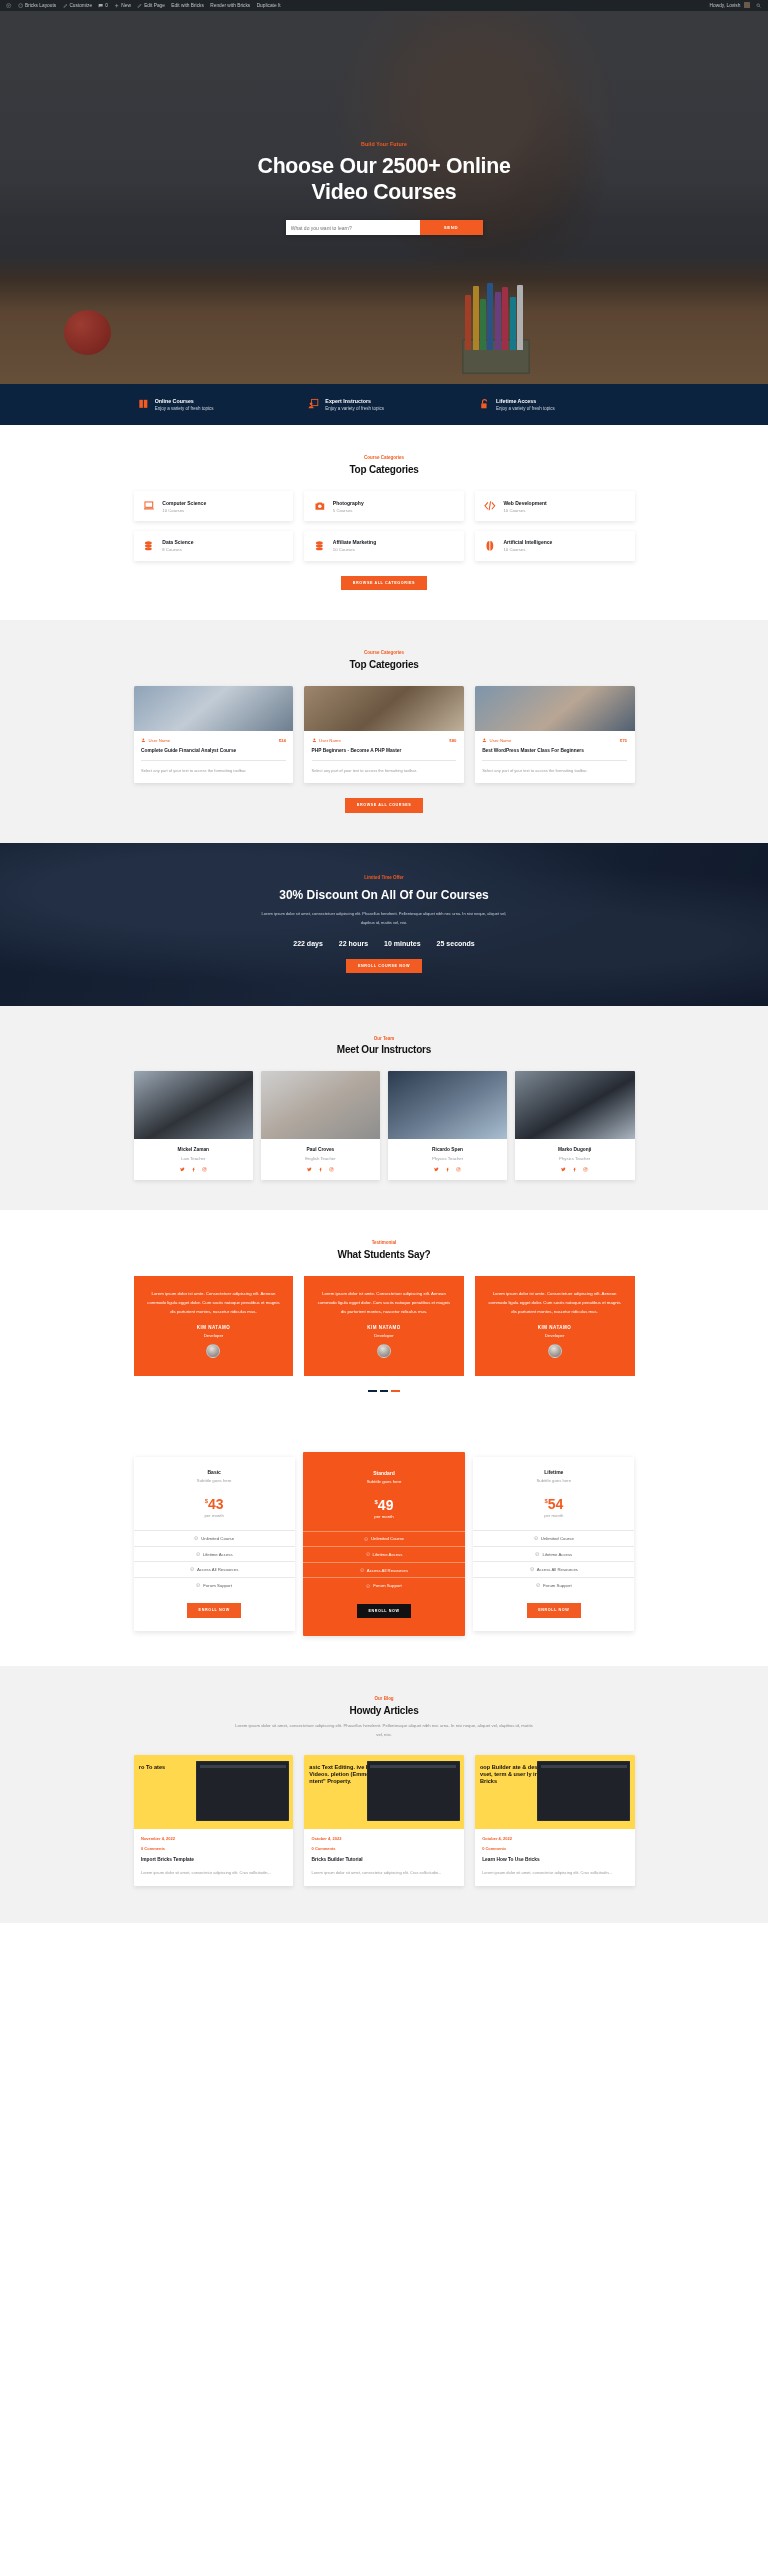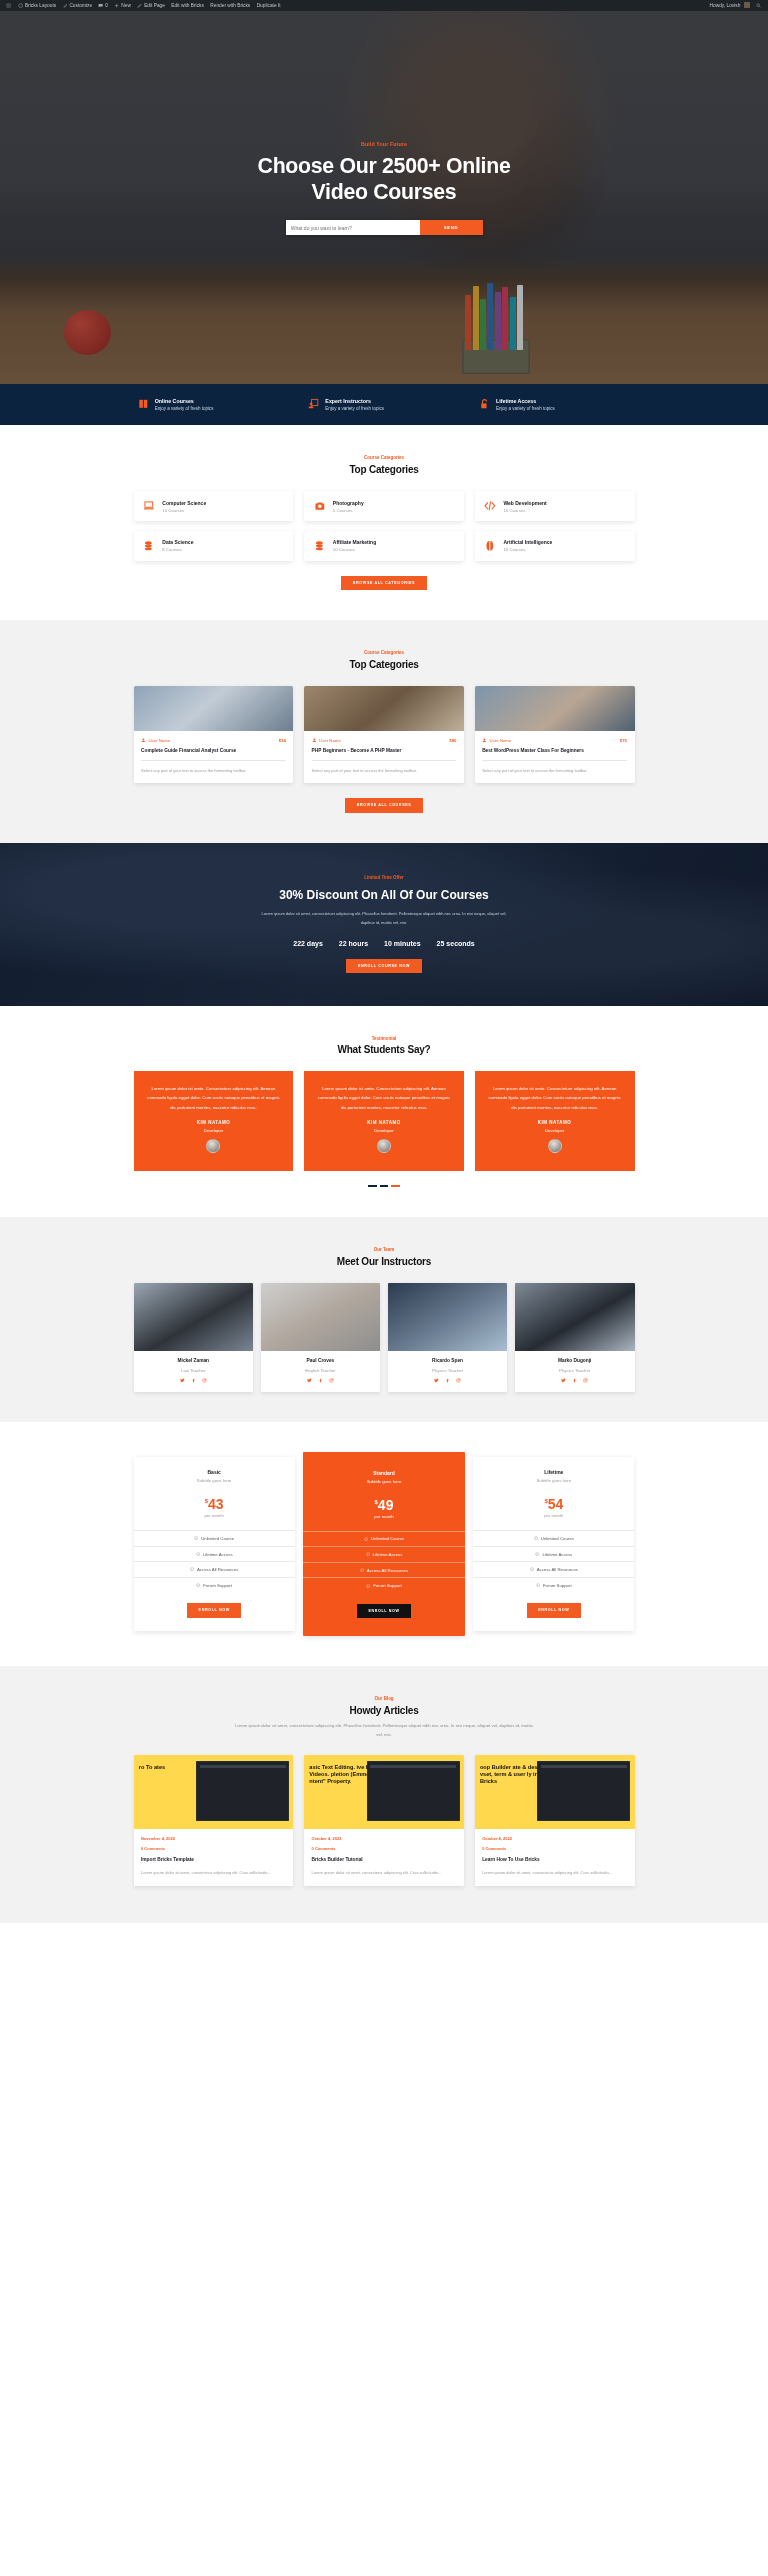--- a/index.html
+++ b/index.html
@@ -431,54 +431,20 @@
         <div class="counter">22 hours</div>
         <div class="counter">10 minutes</div>
         <div class="counter">25 seconds</div>
       </div>
       <div class="btn-center" style="margin-top:11.7px;">
         <button class="btn">ENROLL COURSE NOW</button>
       </div>
     </div>
   </section>
 
-  <section class="section bg-white">
-    <div class="container">
-      <div class="sec-head">
-        <div class="sec-eyebrow">Testimonial</div>
-        <div class="sec-title">What Students Say?</div>
-      </div>
-      <div class="grid3">
-        <div class="tcard">
-          <div class="tq">Lorem ipsum dolor ist amte. Consectetuer adipiscing eilt. Aenean commodo ligula egget dolor. Cum sociis natoque penatibus et magnis dis parturient montes, nascetur ridiculus mus.</div>
-          <div class="tname">KIM NATAMO</div>
-          <div class="trole">Developer</div>
-          <div class="tav"></div>
-        </div>
-        <div class="tcard">
-          <div class="tq">Lorem ipsum dolor ist amte. Consectetuer adipiscing eilt. Aenean commodo ligula egget dolor. Cum sociis natoque penatibus et magnis dis parturient montes, nascetur ridiculus mus.</div>
-          <div class="tname">KIM NATAMO</div>
-          <div class="trole">Developer</div>
-          <div class="tav"></div>
-        </div>
-        <div class="tcard">
-          <div class="tq">Lorem ipsum dolor ist amte. Consectetuer adipiscing eilt. Aenean commodo ligula egget dolor. Cum sociis natoque penatibus et magnis dis parturient montes, nascetur ridiculus mus.</div>
-          <div class="tname">KIM NATAMO</div>
-          <div class="trole">Developer</div>
-          <div class="tav"></div>
-        </div>
-      </div>
-      <div class="dots">
-        <span class="dot"></span>
-        <span class="dot"></span>
-        <span class="dot on"></span>
-      </div>
-    </div>
-  </section>
-
   <section class="section bg-gray">
     <div class="container">
       <div class="sec-head">
         <div class="sec-eyebrow">Our Team</div>
         <div class="sec-title">Meet Our Instructors</div>
       </div>
       <div class="grid4">
         <div class="ins">
           <div class="ins-img ip1"></div>
           <div class="ins-body">
@@ -558,20 +524,54 @@
                 </svg>
             </div>
           </div>
         </div>
       </div>
     </div>
   </section>
 
   <section class="section bg-white">
     <div class="container">
+      <div class="sec-head">
+        <div class="sec-eyebrow">Testimonial</div>
+        <div class="sec-title">What Students Say?</div>
+      </div>
+      <div class="grid3">
+        <div class="tcard">
+          <div class="tq">Lorem ipsum dolor ist amte. Consectetuer adipiscing eilt. Aenean commodo ligula egget dolor. Cum sociis natoque penatibus et magnis dis parturient montes, nascetur ridiculus mus.</div>
+          <div class="tname">KIM NATAMO</div>
+          <div class="trole">Developer</div>
+          <div class="tav"></div>
+        </div>
+        <div class="tcard">
+          <div class="tq">Lorem ipsum dolor ist amte. Consectetuer adipiscing eilt. Aenean commodo ligula egget dolor. Cum sociis natoque penatibus et magnis dis parturient montes, nascetur ridiculus mus.</div>
+          <div class="tname">KIM NATAMO</div>
+          <div class="trole">Developer</div>
+          <div class="tav"></div>
+        </div>
+        <div class="tcard">
+          <div class="tq">Lorem ipsum dolor ist amte. Consectetuer adipiscing eilt. Aenean commodo ligula egget dolor. Cum sociis natoque penatibus et magnis dis parturient montes, nascetur ridiculus mus.</div>
+          <div class="tname">KIM NATAMO</div>
+          <div class="trole">Developer</div>
+          <div class="tav"></div>
+        </div>
+      </div>
+      <div class="dots">
+        <span class="dot"></span>
+        <span class="dot"></span>
+        <span class="dot on"></span>
+      </div>
+    </div>
+  </section>
+
+  <section class="section bg-white">
+    <div class="container">
       <div class="pricing-grid">
 
         <div class="plan">
           <div class="plan-name">Basic</div>
           <div class="plan-sub">Subtitle goes here</div>
           <div class="plan-price"><sup>$</sup><span>43</span></div>
           <div class="plan-per">per month</div>
           <div class="pfeat">
               <svg class="chk" viewBox="0 0 24 24" fill="none" stroke="#777" stroke-width="1.6">
                 <circle cx="12" cy="12" r="9"></circle>

